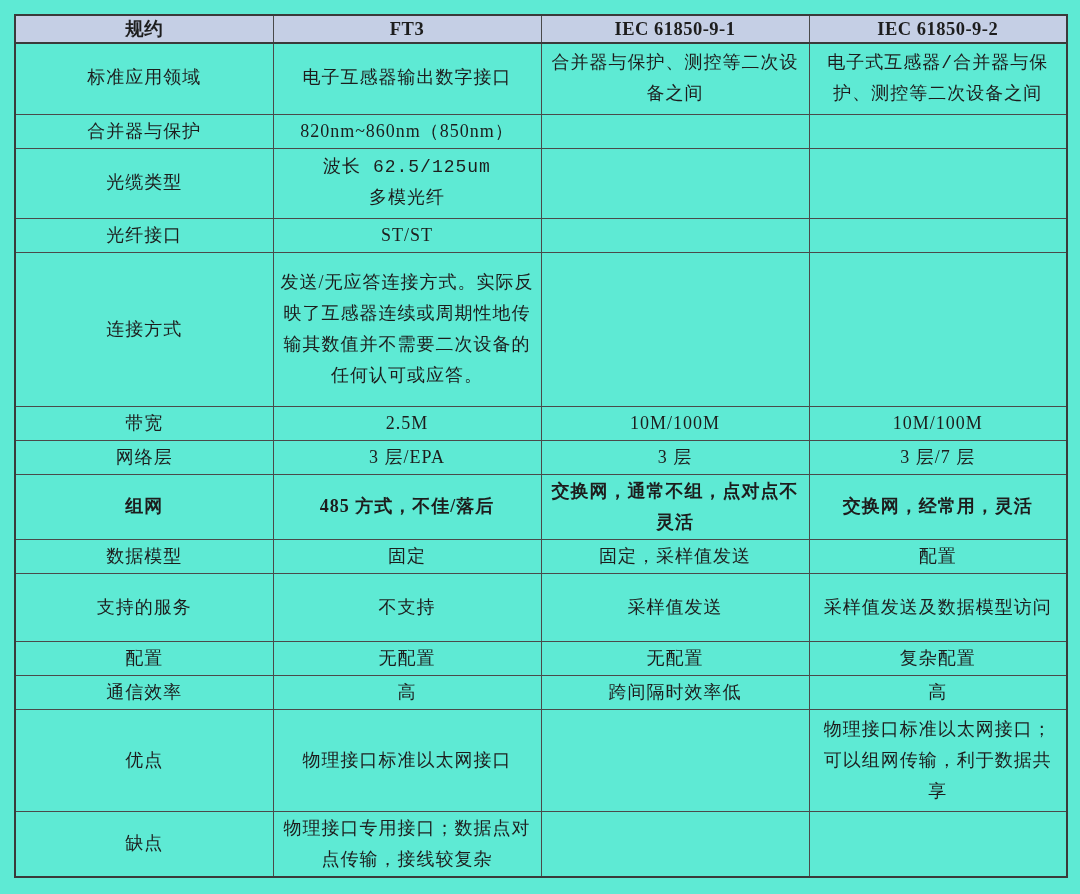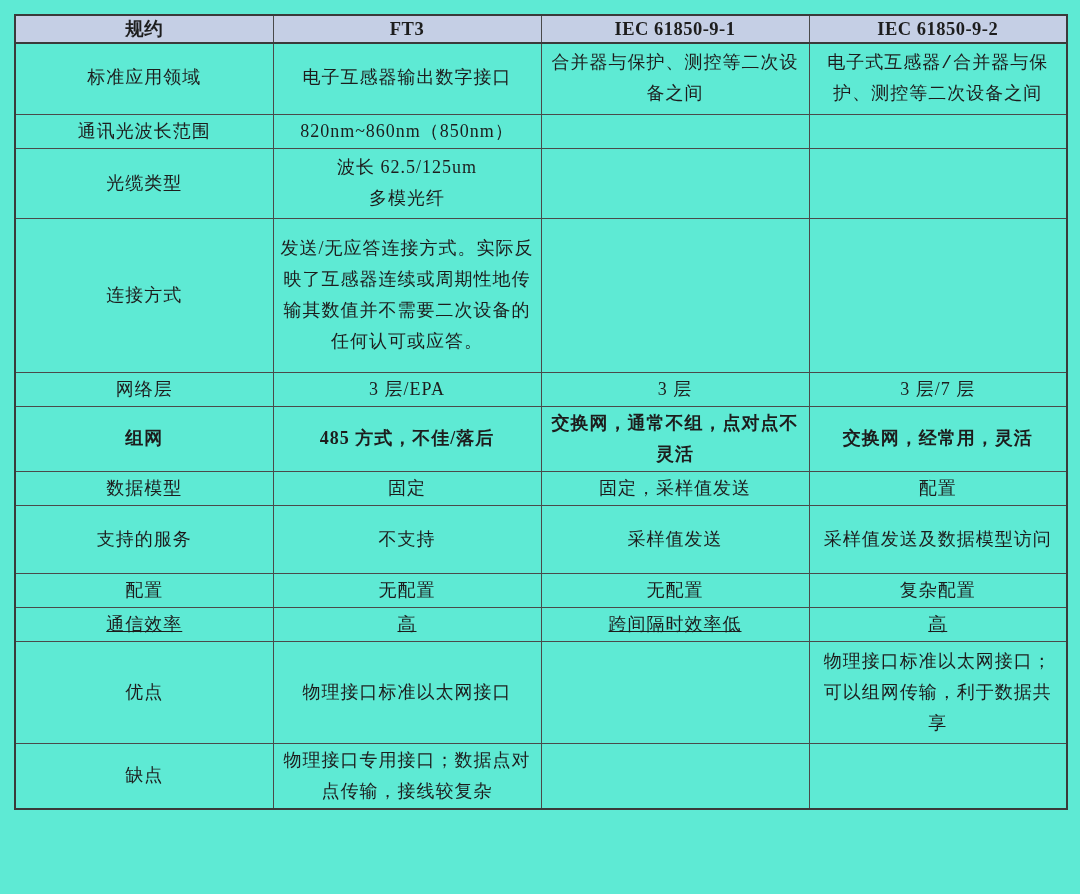--- a/index.html
+++ b/index.html
@@ -47,26 +47,26 @@
     font-size: 18.5px;
     letter-spacing: 0.5px;
     border-bottom: 2px solid #3a3a3a;
     height: 28px;
     line-height: 24px;
   }
   
   tr.rh71  { height: 71px; font-family: Liberation Mono, monospace; }
   tr.rh32  { height: 32px; }
   tr.rh27  { height: 27px; }
-  tr.rh70  { height: 70px; }
+  tr.rh70  { height: 70px; font-family: Liberation Mono, monospace; }
   tr.rh154 { height: 154px; }
   tr.rh33  { height: 33px; }
   tr.rh65  { height: 65px; font-weight: bold; }
   tr.rh68  { height: 68px; margin-left: 31px; }
-  tr.rh28  { height: 28px; text-decoration: underline; }
+  tr.rh28  { height: 28px; }
   tr.rh102 { height: 102px; }
   tr.rh60  { height: 60px; }
 </style>
 </head>
 <body>
 
 <div class="page">
   <table class="cmp">
     <colgroup>
       <col class="c1">
@@ -83,37 +83,49 @@
       </tr>
     </thead>
     <tbody>
       <tr class="rh71">
         <td>标准应用领域</td>
         <td>电子互感器输出数字接口</td>
         <td>合并器与保护、测控等二次设备之间</td>
         <td>电子式互感器/合并器与保护、测控等二次设备之间</td>
       </tr>
       <tr class="rh27">
-        <td>通讯光波长范围</td>
+        <td>合并器与保护</td>
         <td>820nm~860nm（850nm）</td>
         <td></td>
         <td></td>
       </tr>
       <tr class="rh70">
         <td>光缆类型</td>
         <td>波长 62.5/125um
 多模光纤</td>
         <td></td>
         <td></td>
       </tr>
+      <tr class="rh32">
+        <td>光纤接口</td>
+        <td>ST/ST</td>
+        <td></td>
+        <td></td>
+      </tr>
       <tr class="rh154">
         <td>连接方式</td>
         <td>发送/无应答连接方式。实际反映了互感器连续或周期性地传输其数值并不需要二次设备的任何认可或应答。</td>
         <td></td>
         <td></td>
+      </tr>
+      <tr class="rh32">
+        <td>带宽</td>
+        <td>2.5M</td>
+        <td>10M/100M</td>
+        <td>10M/100M</td>
       </tr>
       <tr class="rh33">
         <td>网络层</td>
         <td>3 层/EPA</td>
         <td>3 层</td>
         <td>3 层/7 层</td>
       </tr>
       <tr class="rh65">
         <td>组网</td>
         <td>485 方式，不佳/落后</td>

